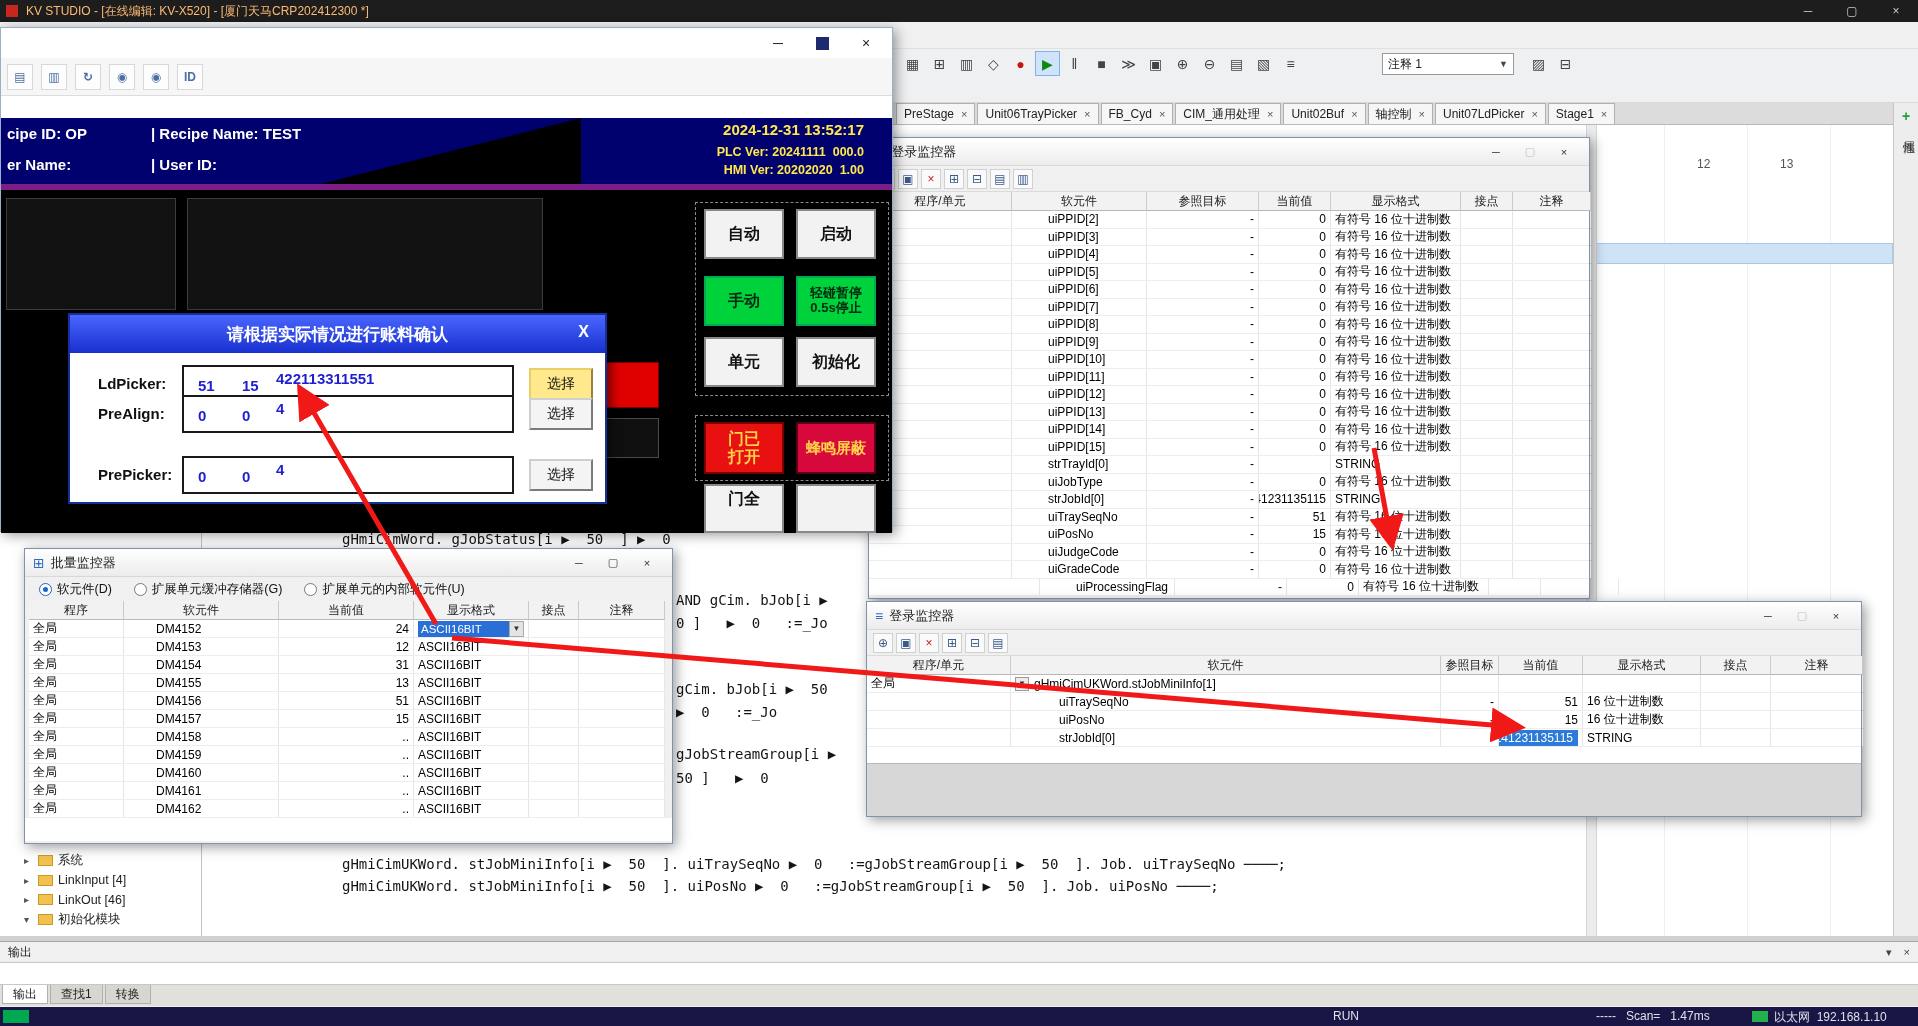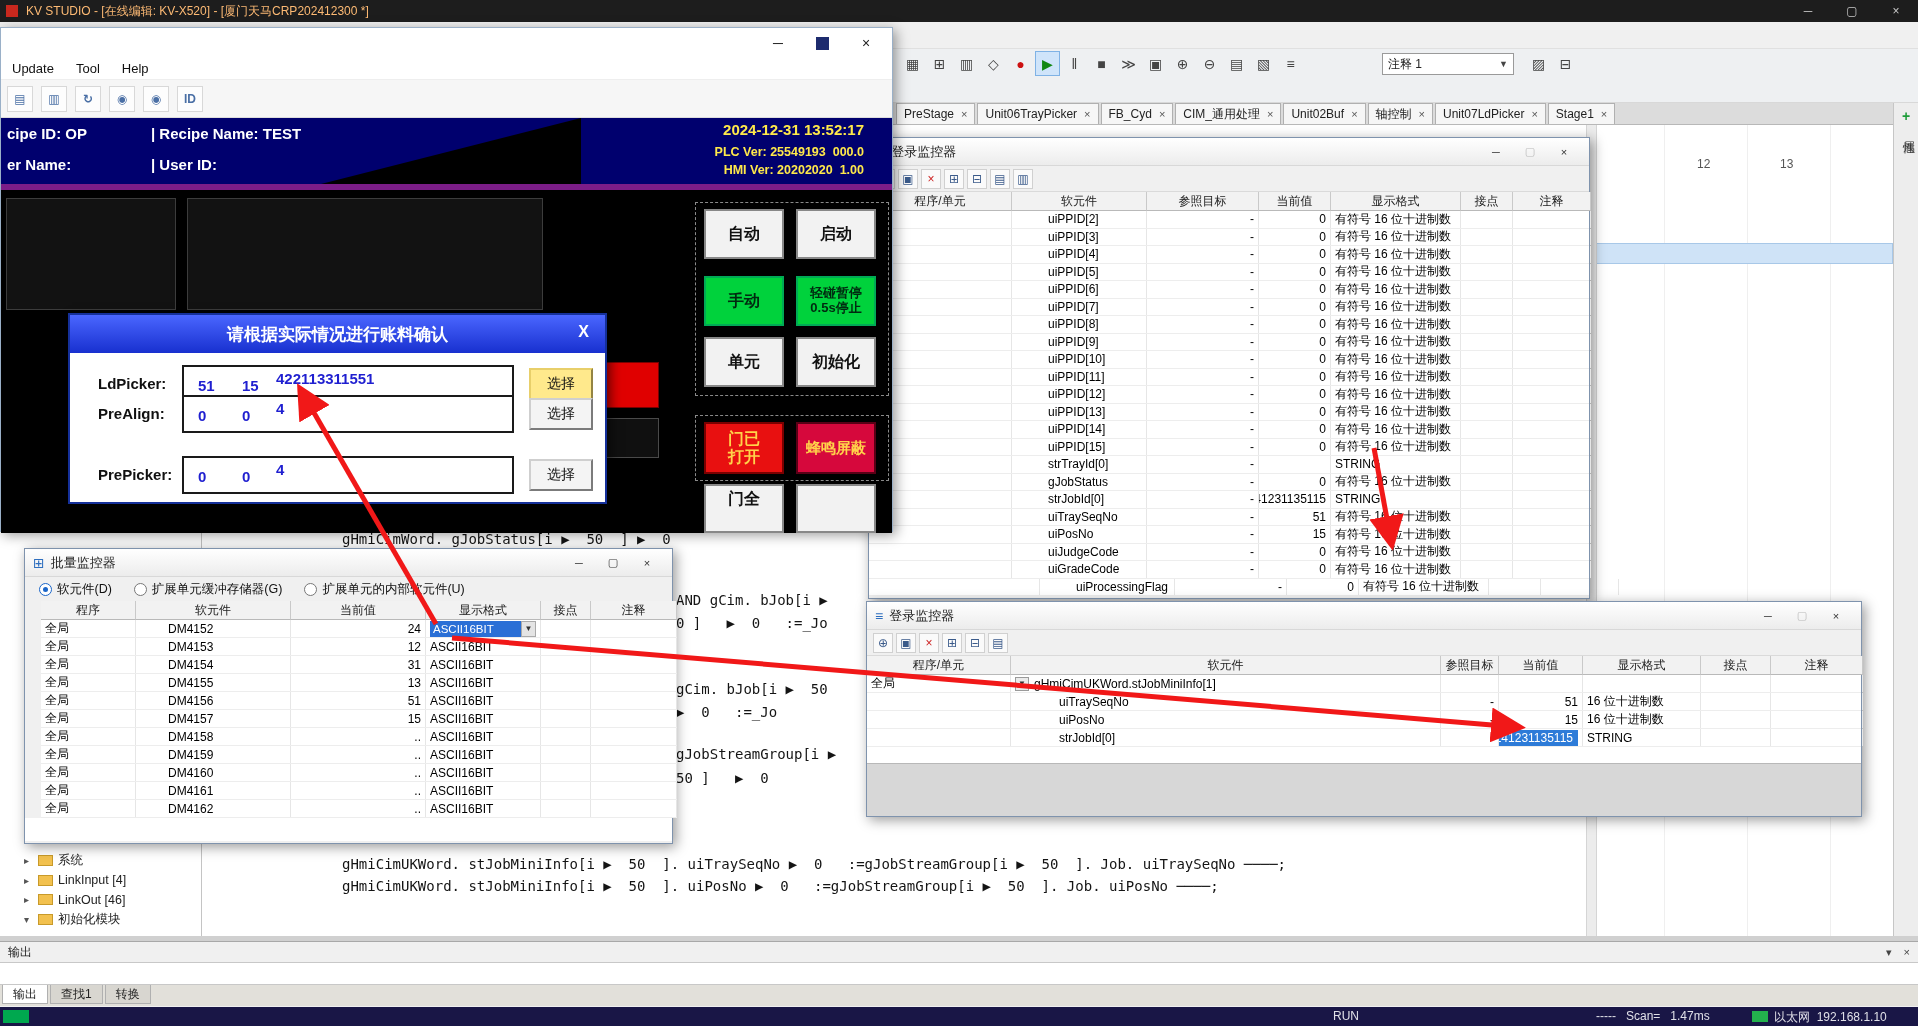--- a/index.html
+++ b/index.html
@@ -71,21 +71,21 @@
 .gc.r{justify-content:flex-end;}
 .h18{height:18px;} .h175{height:17.5px;}
 
 
 #batch{left:24px;top:548px;width:649px;height:296px;z-index:14;}
 #batch-radios{height:24px;display:flex;align-items:center;gap:22px;padding:0 14px;font-size:12.5px;color:#111;}
 .radio-item{display:flex;align-items:center;}
 .radio{width:13px;height:13px;border:1px solid #777;border-radius:50%;background:#fff;margin-right:5px;position:relative;}
 .radio.sel{border-color:#1b66c9;}
 .radio.sel::after{content:"";position:absolute;left:3px;top:3px;width:5px;height:5px;border-radius:50%;background:#1b66c9;}
-#batch-head,#batch-rows .grow{margin-left:16px;width:636px;}
+#batch-head,#batch-rows .grow{margin-left:4px;width:636px;}
 .bdev{padding-left:32px;}
 .fcombo{display:flex;align-items:center;height:16px;width:100%;}
 .fcombo .ftxt{flex:1;background:#2a6fd6;color:#fff;height:16px;display:flex;align-items:center;padding:0 3px;font-size:11.5px;}
 .fcombo .fbtn{width:15px;height:16px;background:#e4e4e4;border:1px solid #aaa;font-size:8px;display:flex;align-items:center;justify-content:center;color:#333;}
 #batch-bottom{height:23px;background:#fff;}
 
 
 #regtop{left:868px;top:137px;width:722px;height:462px;z-index:10;}
 .tdev{padding-left:36px;}
 #regbottom{left:866px;top:601px;width:996px;height:216px;z-index:12;}
@@ -449,21 +449,21 @@
           <div class="gc"></div>
           <div class="gc tdev">strTrayId[0]</div>
           <div class="gc r">-</div>
           <div class="gc r"></div>
           <div class="gc">STRING</div>
           <div class="gc"></div>
           <div class="gc"></div>
         </div>
         <div class="grow h175" style="grid-template-columns: 143px 135px 112px 72px 130px 52px 78px;">
           <div class="gc"></div>
-          <div class="gc tdev">gJobStatus</div>
+          <div class="gc tdev">uiJobType</div>
           <div class="gc r">-</div>
           <div class="gc r">0</div>
           <div class="gc">有符号 16 位十进制数</div>
           <div class="gc"></div>
           <div class="gc"></div>
         </div>
         <div class="grow h175" style="grid-template-columns: 143px 135px 112px 72px 130px 52px 78px;">
           <div class="gc"></div>
           <div class="gc tdev">strJobId[0]</div>
           <div class="gc r">-</div>
@@ -727,42 +727,37 @@
   <div class="win" id="hmi">
     <div id="hmi-title">
       <div id="hmi-ctrls">
         <span class="hwc">─</span>
         <span class="hwc">
             <span class="maxsq"></span>
           </span>
         <span class="hwc">×</span>
       </div>
     </div>
-    <div id="hmi-menu">
-      <span>Update</span>
-      <span>Tool</span>
-      <span>Help</span>
-    </div>
     <div id="hmi-toolbar">
         <div class="hicon">▤</div>
         <div class="hicon">▥</div>
         <div class="hicon">↻</div>
         <div class="hicon">◉</div>
         <div class="hicon">◉</div>
         <div class="hicon">ID</div>
       </div>
     <div id="hmi-screen">
       <div id="hmi-header">
         <div id="hmi-wedge"></div>
         <span class="hh" style="left:6px;top:7px">cipe ID: OP</span>
         <span class="hh" style="left:150px;top:7px">| Recipe Name: TEST</span>
         <span class="hh" style="left:6px;top:38px">er Name:</span>
         <span class="hh" style="left:150px;top:38px">| User ID:</span>
         <span class="hh yellow" style="right:28px;top:3px">2024-12-31 13:52:17</span>
-        <span class="hh yellow sm" style="right:28px;top:27px">PLC Ver: 25549193  000.0</span>
+        <span class="hh yellow sm" style="right:28px;top:27px">PLC Ver: 20241111  000.0</span>
         <span class="hh yellow sm" style="right:28px;top:45px">HMI Ver: 20202020  1.00</span>
       </div>
       <div id="hmi-purple"></div>
       <div id="hmi-body">
         <div class="hpanel" style="left:5px;top:8px;width:170px;height:112px"></div>
         <div class="hpanel" style="left:186px;top:8px;width:356px;height:112px"></div>
         <div class="redrect"></div>
         <div class="darkbox"></div>
         <div class="hgroup" style="left:694px;top:12px;width:194px;height:194px"></div>
         <div class="hgroup" style="left:694px;top:225px;width:194px;height:66px"></div>

